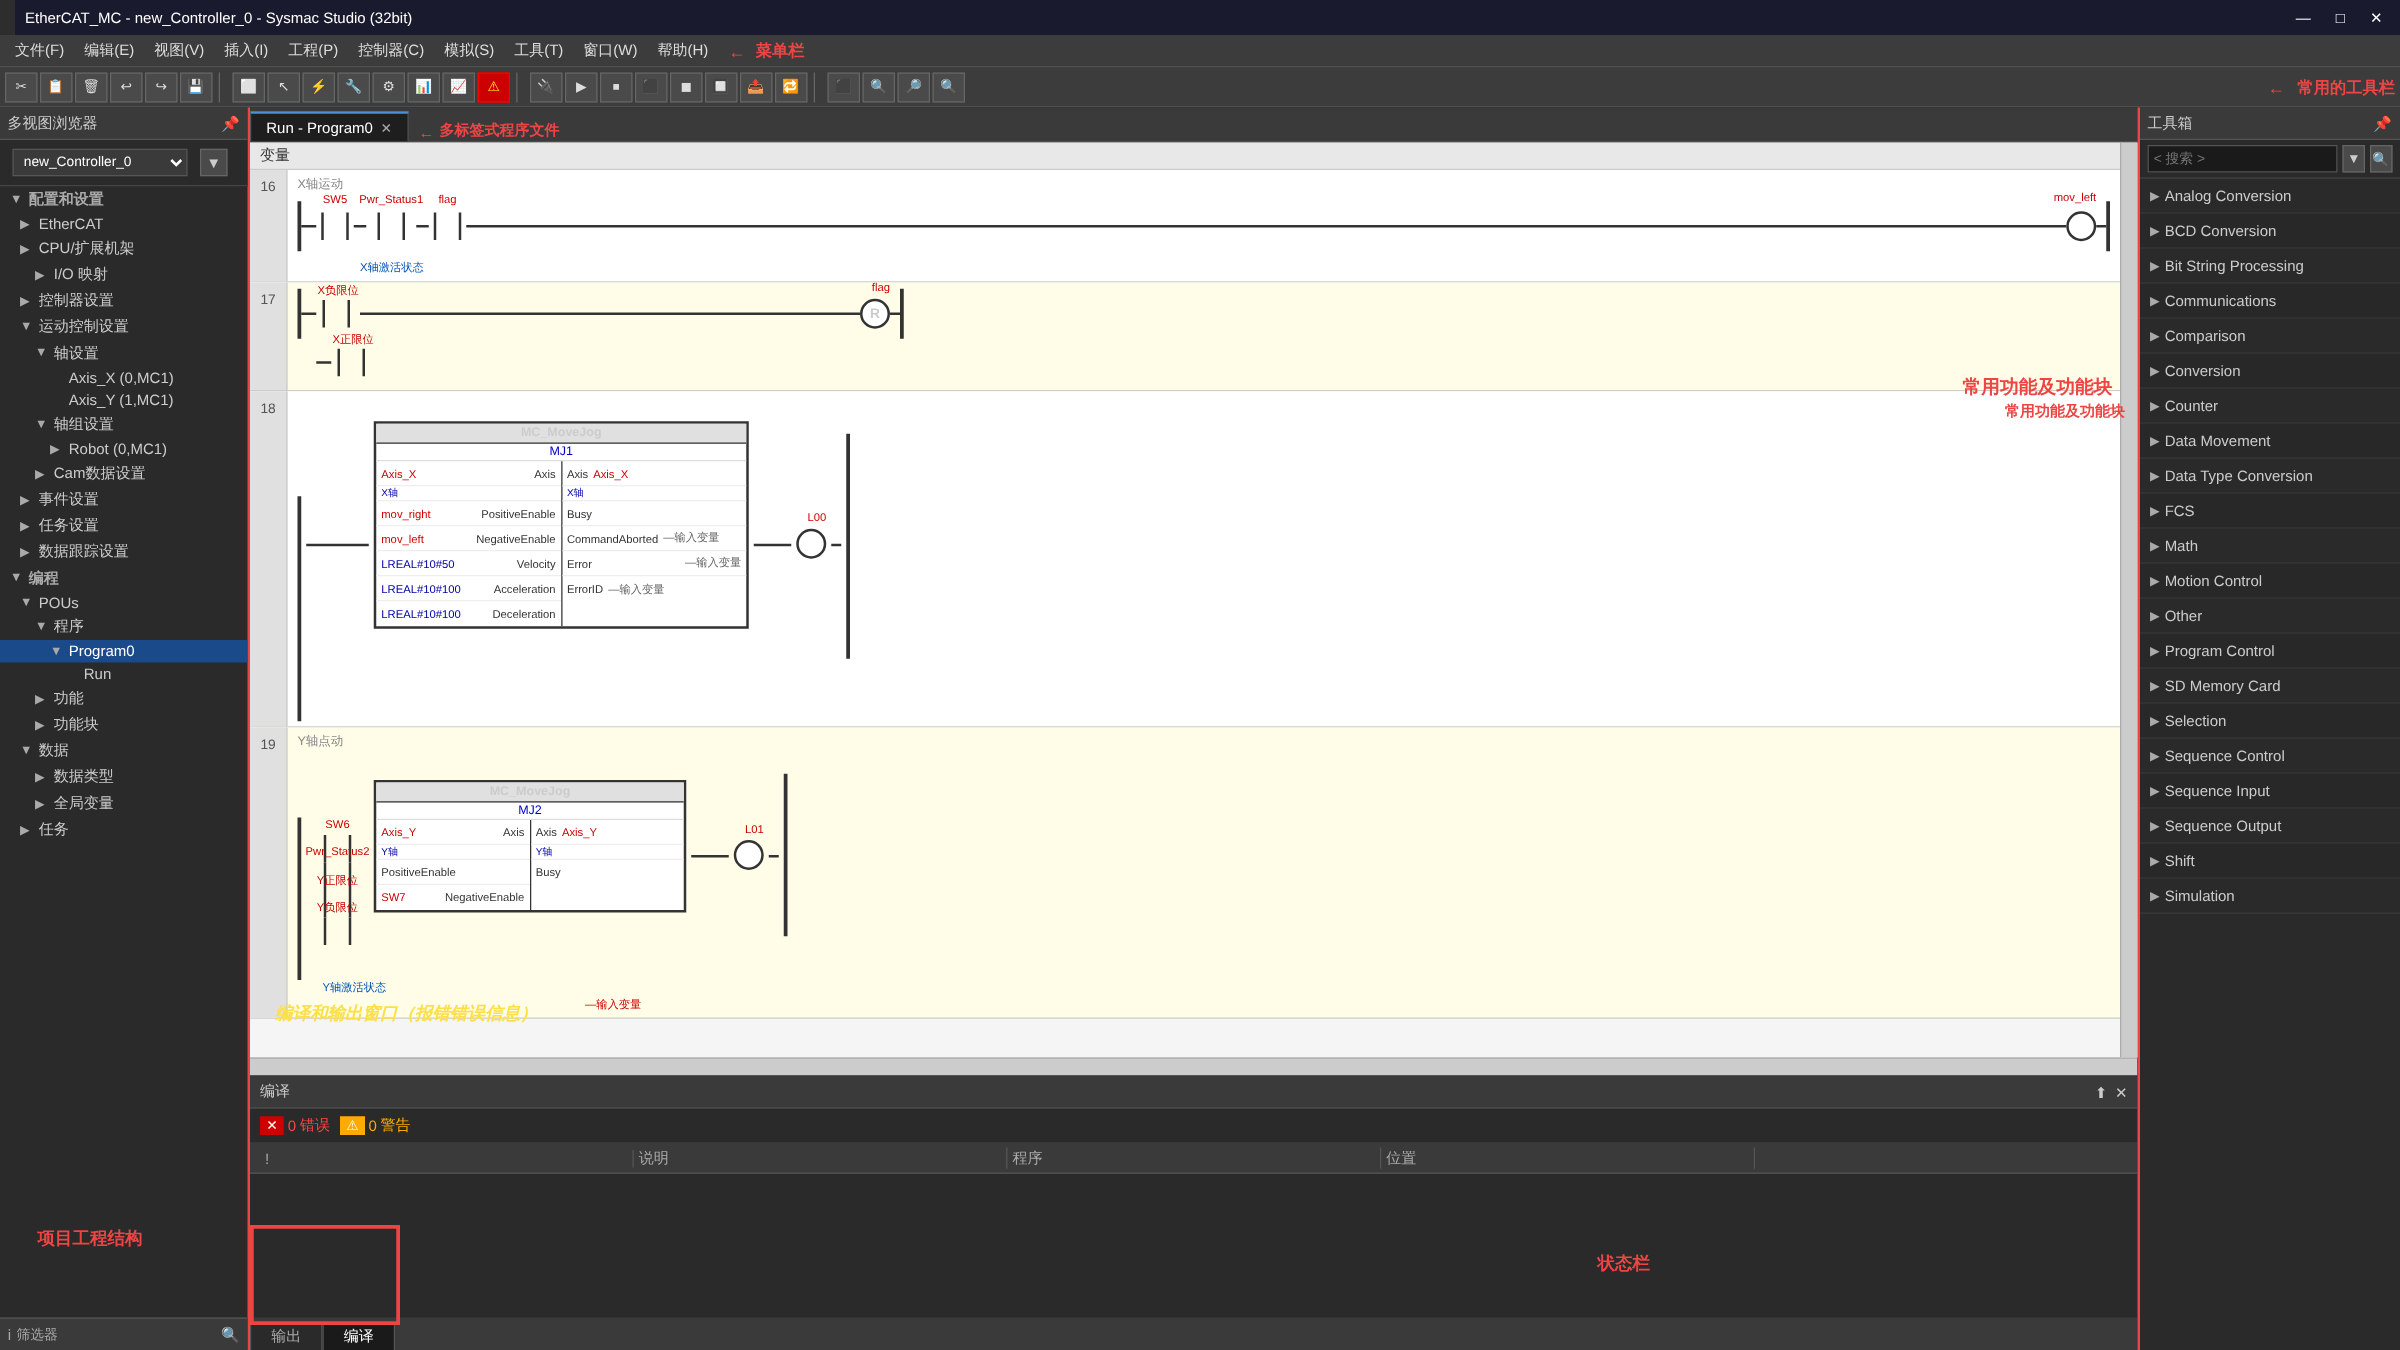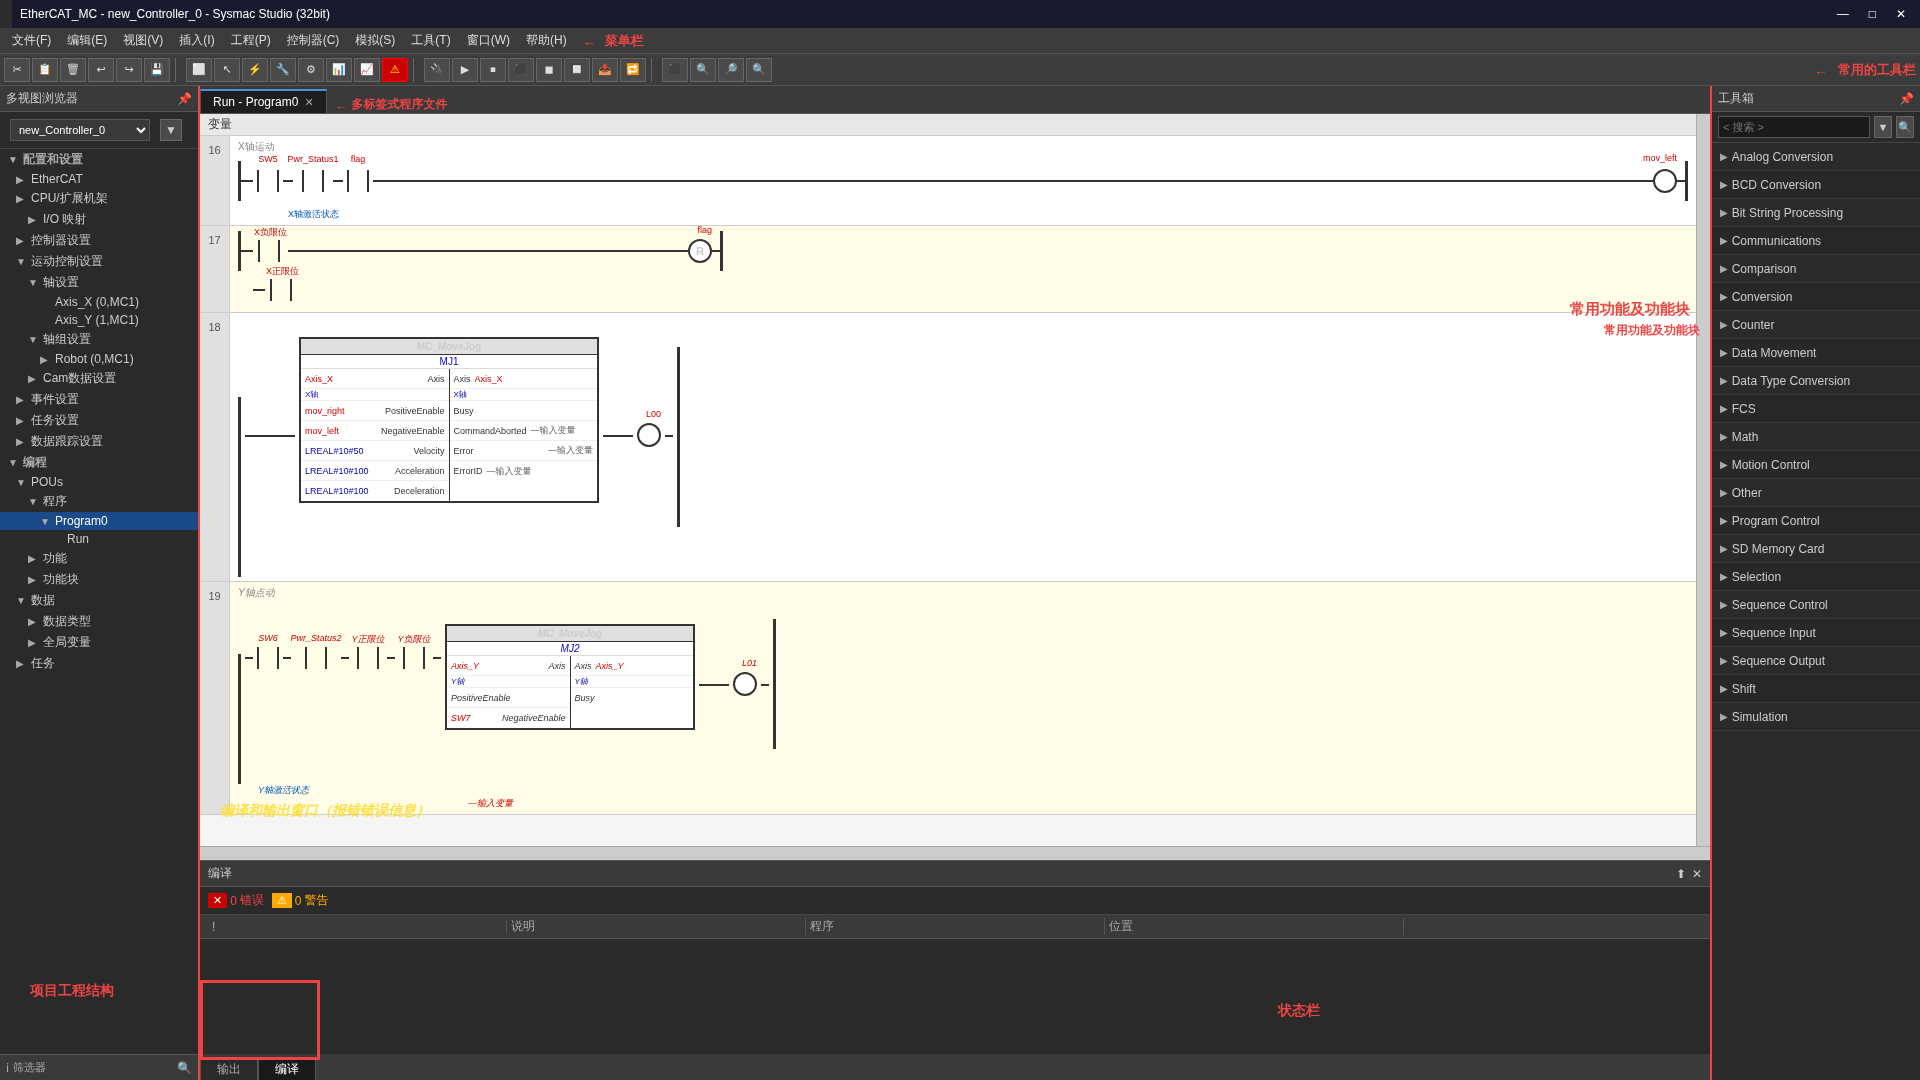--- a/index.html
+++ b/index.html
@@ -690,26 +690,26 @@
                   <div style="height:2px;width:8px;background:#333;margin-top:118px;"></div>
                   <div style="width:3px;height:180px;background:#333;flex-shrink:0;margin-top:30px;"></div>
                 </div>
               </div>
             </div>
           </div>
 
           <div style="background:#fffde7;border-bottom:1px solid #ccc;">
             <div style="display:flex;">
               <div class="rung-number">19</div>
-              <div style="flex:1;padding:4px 8px;font-style:italic;">
+              <div style="flex:1;padding:4px 8px;">
                 <div style="font-size:10px;color:#888;margin-bottom:4px;">Y轴点动</div>
                 <div style="display:flex;align-items:flex-start;gap:4px;">
                   <div style="width:3px;height:130px;background:#333;flex-shrink:0;margin-top:50px;"></div>
 
-                  <div style="display:flex;align-items:center;height:44px;margin-top:32px;">
+                  <div style="display:flex;align-items:center;height:44px;margin-top:64px;flex-direction:column;">
                     <div style="height:2px;width:8px;background:#333;"></div>
                     <div style="position:relative;flex-shrink:0;width:30px;">
                       <div style="position:absolute;top:-14px;left:50%;transform:translateX(-50%);font-size:9px;color:#cc0000;white-space:nowrap;">SW6</div>
                       <div style="width:22px;height:22px;border-left:2px solid #333;border-right:2px solid #333;margin:0 4px;"></div>
                     </div>
                     <div style="height:2px;width:8px;background:#333;"></div>
                     <div style="position:relative;flex-shrink:0;width:50px;">
                       <div style="position:absolute;top:-14px;left:50%;transform:translateX(-50%);font-size:9px;color:#cc0000;white-space:nowrap;">Pwr_Status2</div>
                       <div style="width:22px;height:22px;border-left:2px solid #333;border-right:2px solid #333;margin:0 14px;"></div>
                     </div>

